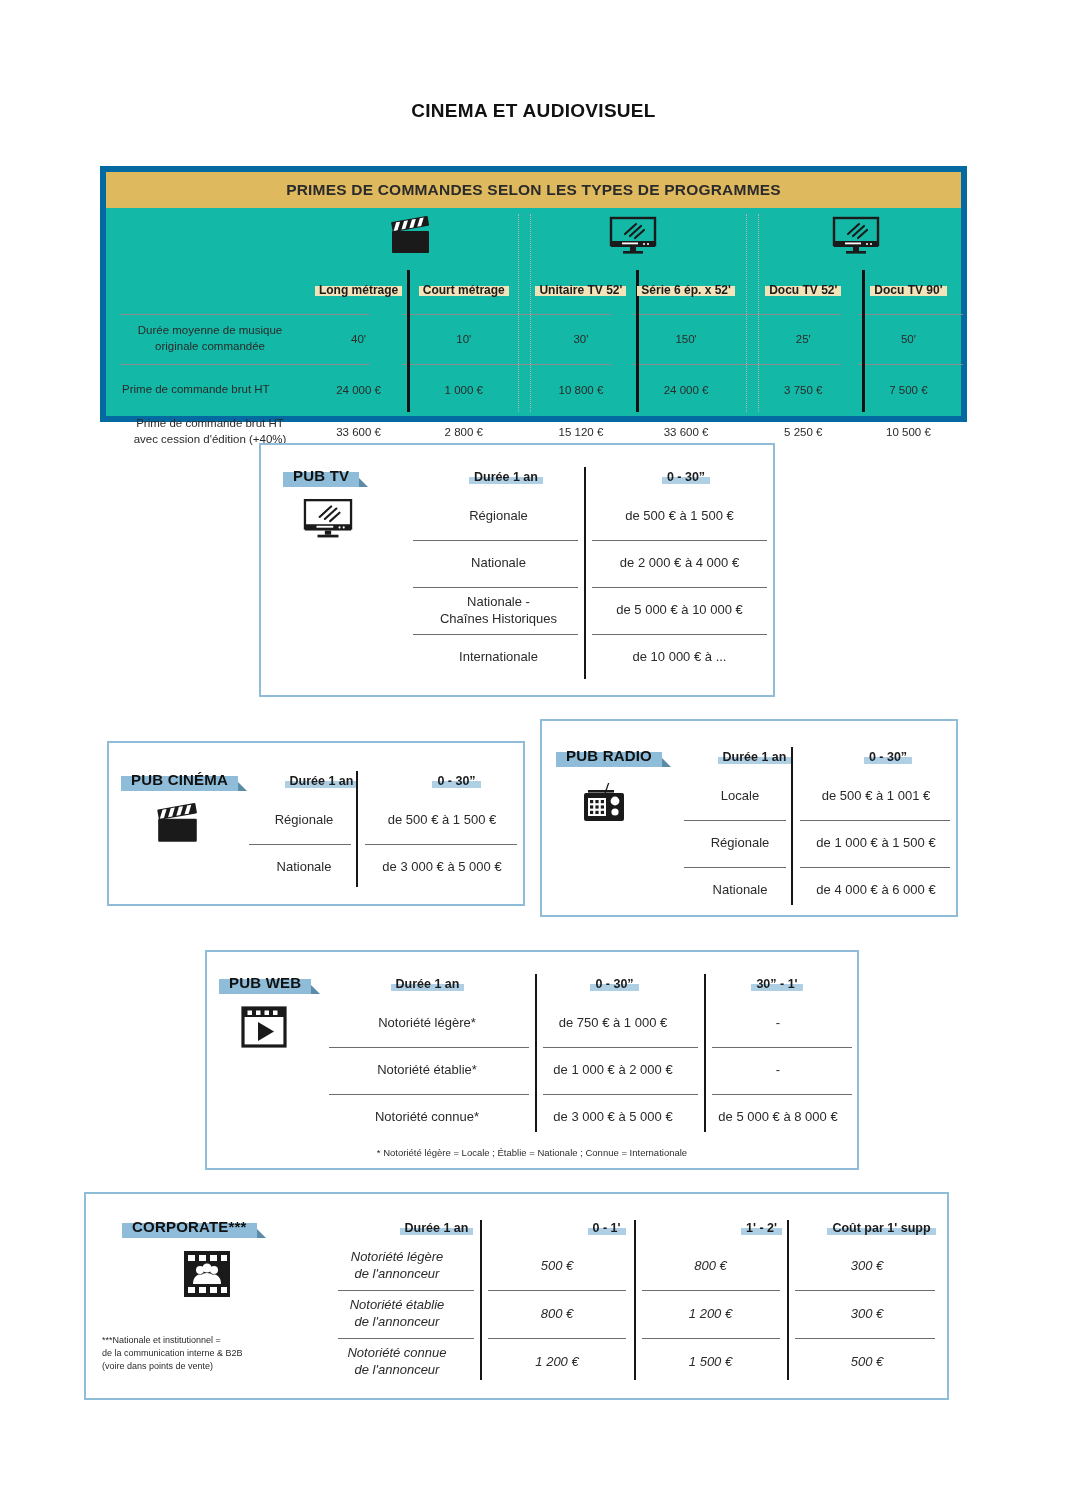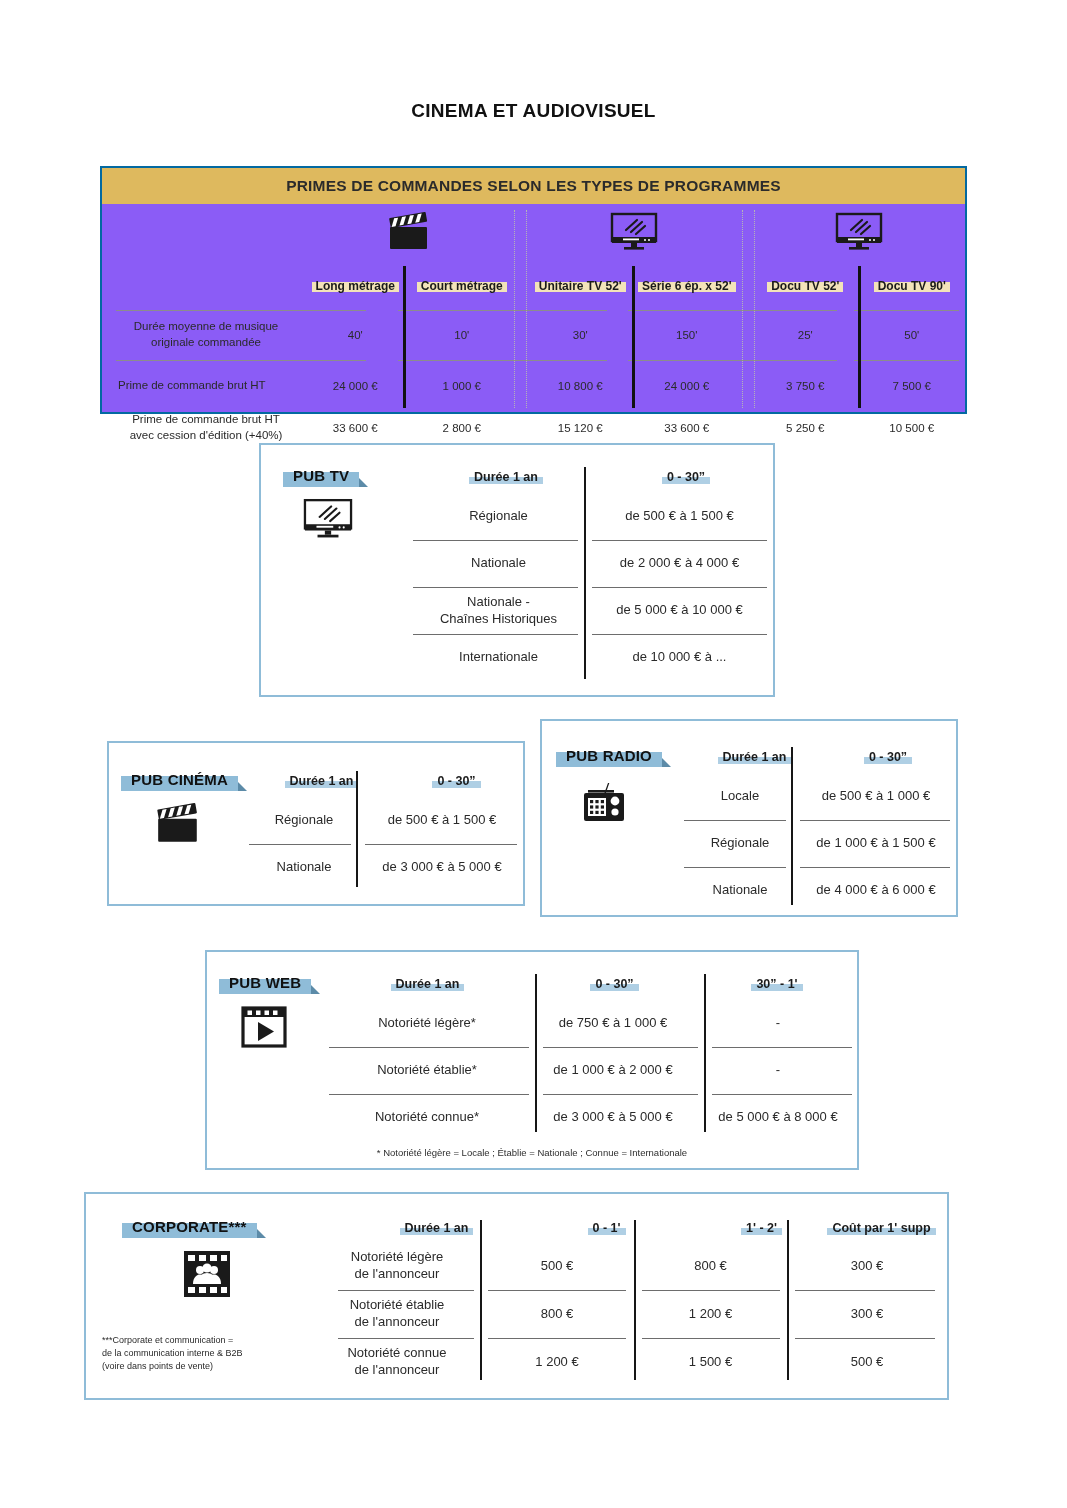--- a/index.html
+++ b/index.html
@@ -28,22 +28,22 @@
     letter-spacing: 0.3px;
     color: #111111;
   }
 
   
   .gold-card {
     position: absolute;
     left: 100px;
     top: 166px;
     width: 867px;
-    border: 2px solid #0369a1;
-    background: #8b5cf6;
+    border: 6px solid #0369a1;
+    background: #14b8a6;
     box-sizing: border-box;
   }
   .gold-band {
     background: #DEB95E;
     height: 36px;
     display: flex;
     align-items: center;
     justify-content: center;
   }
   .gold-band-text {
@@ -490,21 +490,21 @@
   </div>
   <div style="position:absolute; left:280px; top:26px; width:132px; text-align:center;">
     <span class="colhead">0 - 30”</span>
   </div>
 
   <div class="b-vbar" style="left:249px; top:26px; height:158px;"></div>
 
   <div class="b-table" style="left:0; top:52px; width:414px; grid-template-columns: 142px 112px 160px; grid-template-rows: 47px 47px 47px;">
     <div></div>
     <div class="b-cell">Locale</div>
-    <div class="b-cell">de 500 € à 1 000 €</div>
+    <div class="b-cell">de 500 € à 1 001 €</div>
     <div></div>
     <div class="b-cell">Régionale</div>
     <div class="b-cell">de 1 000 € à 1 500 €</div>
     <div></div>
     <div class="b-cell">Nationale</div>
     <div class="b-cell">de 4 000 € à 6 000 €</div>
   </div>
 
   <div class="b-hr" style="left:142px; top:99px;  width:102px;"></div>
   <div class="b-hr" style="left:258px; top:99px;  width:150px;"></div>
@@ -608,21 +608,21 @@
     <span class="colhead">1' - 2'</span>
   </div>
   <div style="position:absolute; left:728px; top:24px; width:135px; text-align:center;">
     <span class="colhead">Coût par 1' supp</span>
   </div>
 
   <div class="b-vbar" style="left:394px; top:26px; height:160px;"></div>
   <div class="b-vbar" style="left:548px; top:26px; height:160px;"></div>
   <div class="b-vbar" style="left:701px; top:26px; height:160px;"></div>
 
-  <div class="b-table" style="left:0; top:48px; width:861px; grid-template-columns: 228px 166px 154px 153px 160px; grid-template-rows: 48px 48px 48px;">
+  <div class="b-table" style="left:0; top:48px; width:861px; grid-template-columns: 228px 166px 154px 153px 160px; grid-template-rows: 48px 48px 48px; font-style: italic;">
     <div></div>
     <div class="b-cell">
       <span>
         <span style="display:block;">Notoriété légère</span>
         <span style="display:block;">de l'annonceur</span>
       </span>
     </div>
     <div class="b-cell">500 €</div>
     <div class="b-cell">800 €</div>
     <div class="b-cell">300 €</div>
@@ -653,17 +653,17 @@
   <div class="b-hr" style="left:252px; top:96px;  width:136px;"></div>
   <div class="b-hr" style="left:402px; top:96px;  width:138px;"></div>
   <div class="b-hr" style="left:556px; top:96px;  width:138px;"></div>
   <div class="b-hr" style="left:709px; top:96px;  width:140px;"></div>
   <div class="b-hr" style="left:252px; top:144px; width:136px;"></div>
   <div class="b-hr" style="left:402px; top:144px; width:138px;"></div>
   <div class="b-hr" style="left:556px; top:144px; width:138px;"></div>
   <div class="b-hr" style="left:709px; top:144px; width:140px;"></div>
 
   <div class="foot-note-sm" style="left:16px; top:140px; width:210px;">
-    <span style="display:block;">***Corporate et communication =</span>
+    <span style="display:block;">***Nationale et institutionnel =</span>
     <span style="display:block;">de la communication interne &amp; B2B</span>
     <span style="display:block;">(voire dans points de vente)</span>
   </div>
 </div>
 
 </body></html>

